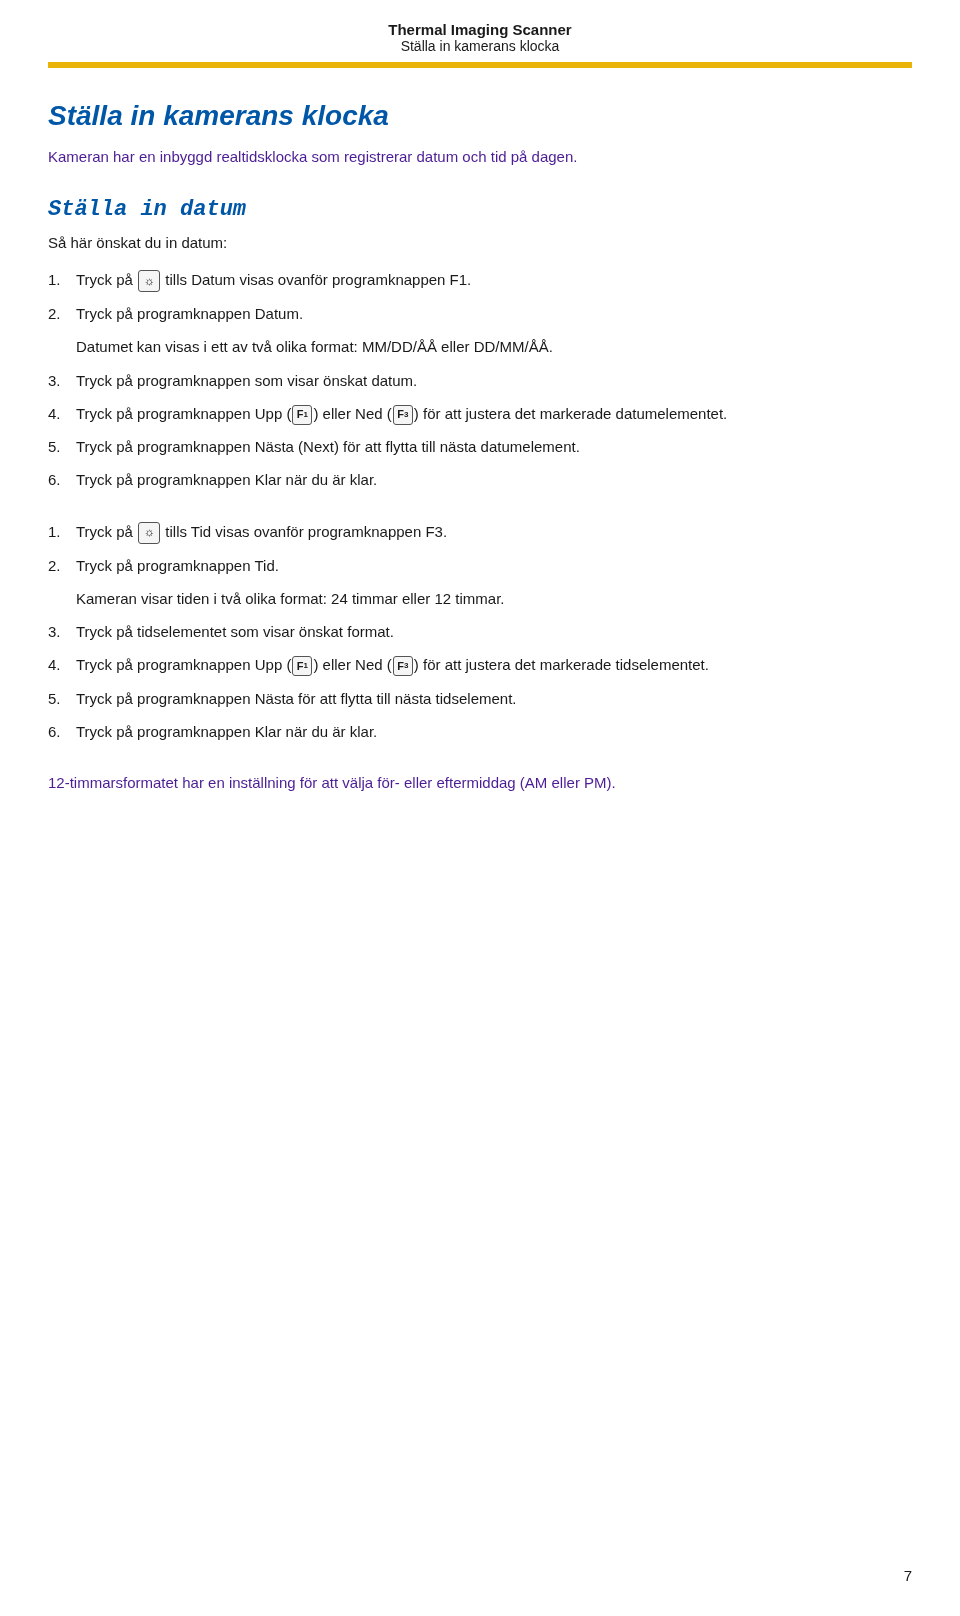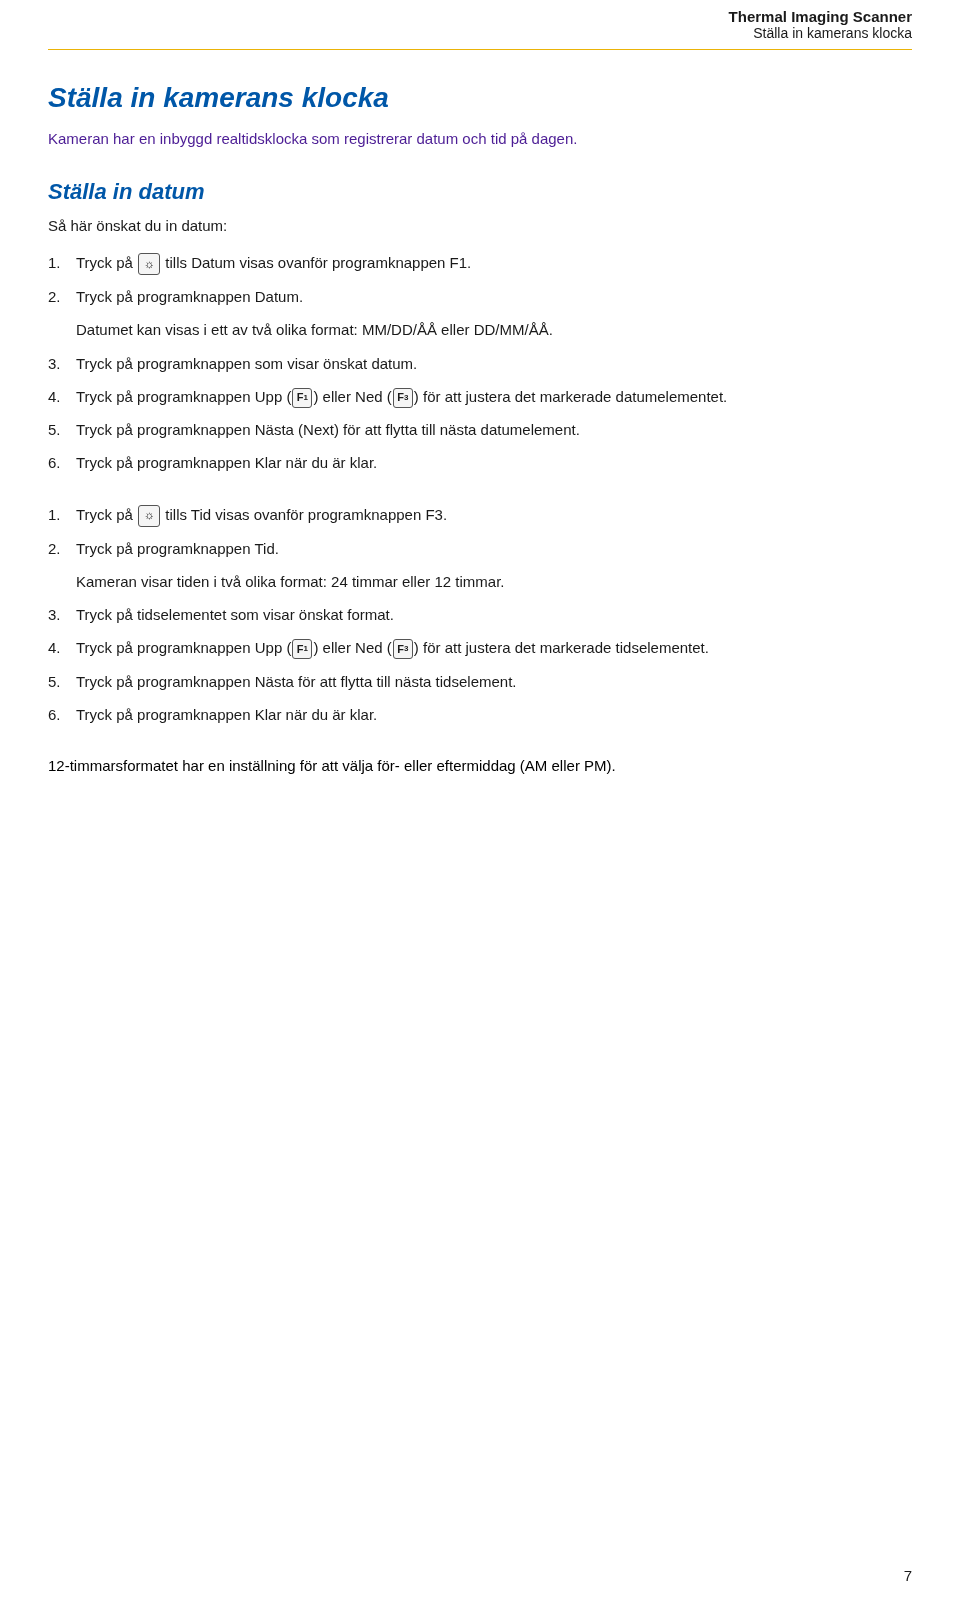--- a/index.html
+++ b/index.html
@@ -18,23 +18,23 @@
       position: relative;
     }
 
     .page-container {
       padding: 0 48px 80px 48px;
       max-width: 960px;
     }
 
     
     .page-header {
-      text-align: right;
-      padding: 8px 0 8px 0;
-      border-bottom: 1px solid #eab308;
+      text-align: center;
+      padding: 21px 0 8px 0;
+      border-bottom: 6px solid #eab308;
       margin-bottom: 32px;
     }
 
     .header-title {
       font-size: 15px;
       font-weight: bold;
       display: block;
       color: #1a1a1a;
     }
 
@@ -61,20 +61,21 @@
     }
 
     
     .section-title {
       font-size: 22px;
       font-weight: bold;
       color: #0057a8;
       font-style: italic;
       margin-bottom: 10px;
       margin-top: 8px;
+      font-family: Liberation Mono, monospace;
     }
 
     .section-intro {
       font-size: 15px;
       color: #1a1a1a;
       margin-bottom: 14px;
       line-height: 1.5;
     }
 
     
@@ -145,21 +146,21 @@
     .page-footer {
       position: absolute;
       bottom: 32px;
       right: 48px;
       font-size: 15px;
       color: #1a1a1a;
     }
 
     .note-text {
       font-size: 15px;
-      color: #000000;
+      color: #4c1d95;
       line-height: 1.55;
       margin-top: 10px;
       margin-bottom: 4px;
     }
   </style>
 </head>
 <body>
 
 <div class="page-container">
 

